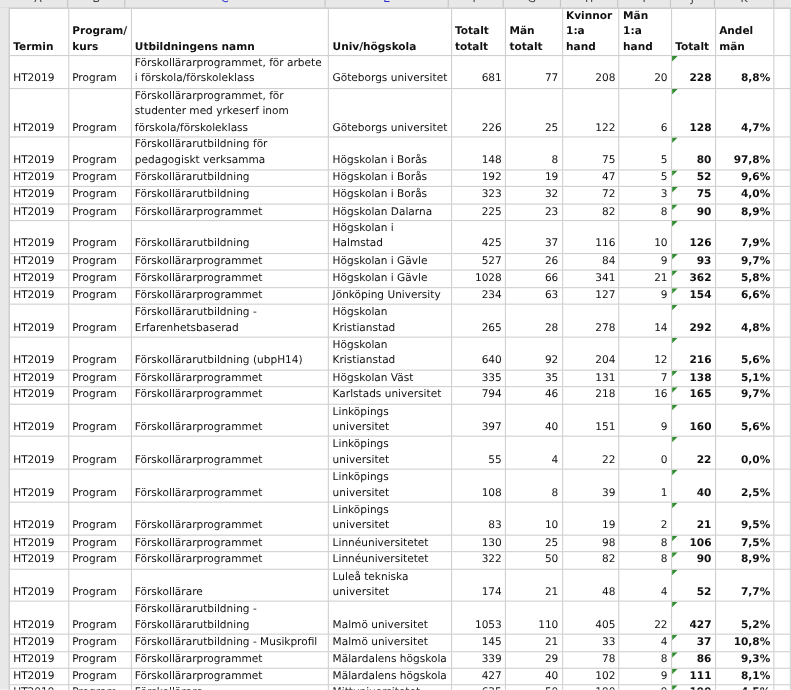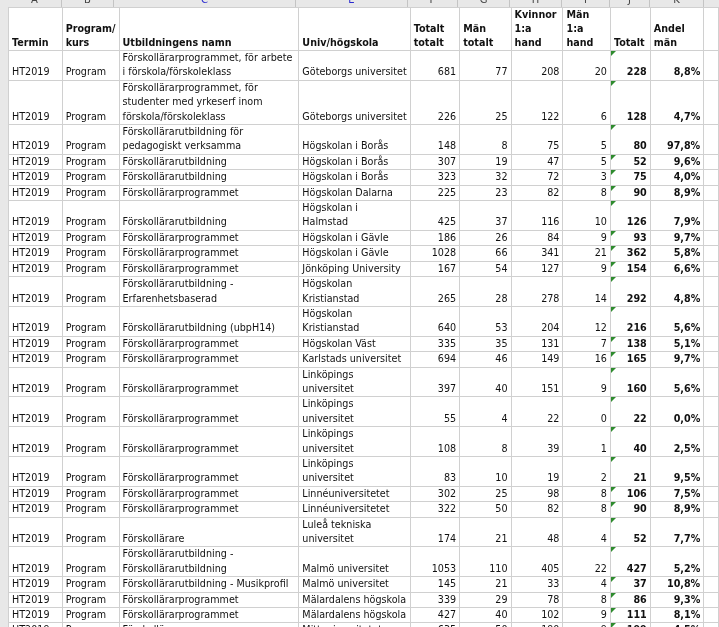--- a/index.html
+++ b/index.html
@@ -101,21 +101,21 @@
           <td class="num">5</td>
           <td class="num bold tri">80</td>
           <td class="num bold">97,8%</td>
           <td></td>
         </tr>
         <tr>
           <td>HT2019</td>
           <td>Program</td>
           <td>Förskollärarutbildning</td>
           <td>Högskolan i Borås</td>
-          <td class="num">307</td>
+          <td class="num">192</td>
           <td class="num">19</td>
           <td class="num">47</td>
           <td class="num">5</td>
           <td class="num bold tri">52</td>
           <td class="num bold">9,6%</td>
           <td></td>
         </tr>
         <tr>
           <td>HT2019</td>
           <td>Program</td>
@@ -153,21 +153,21 @@
           <td class="num">10</td>
           <td class="num bold tri">126</td>
           <td class="num bold">7,9%</td>
           <td></td>
         </tr>
         <tr>
           <td>HT2019</td>
           <td>Program</td>
           <td>Förskollärarprogrammet</td>
           <td>Högskolan i Gävle</td>
-          <td class="num">186</td>
+          <td class="num">527</td>
           <td class="num">26</td>
           <td class="num">84</td>
           <td class="num">9</td>
           <td class="num bold tri">93</td>
           <td class="num bold">9,7%</td>
           <td></td>
         </tr>
         <tr>
           <td>HT2019</td>
           <td>Program</td>
@@ -179,22 +179,22 @@
           <td class="num">21</td>
           <td class="num bold tri">362</td>
           <td class="num bold">5,8%</td>
           <td></td>
         </tr>
         <tr>
           <td>HT2019</td>
           <td>Program</td>
           <td>Förskollärarprogrammet</td>
           <td>Jönköping University</td>
-          <td class="num">167</td>
-          <td class="num">54</td>
+          <td class="num">234</td>
+          <td class="num">63</td>
           <td class="num">127</td>
           <td class="num">9</td>
           <td class="num bold tri">154</td>
           <td class="num bold">6,6%</td>
           <td></td>
         </tr>
         <tr>
           <td>HT2019</td>
           <td>Program</td>
           <td>Förskollärarutbildning - Erfarenhetsbaserad</td>
@@ -206,21 +206,21 @@
           <td class="num bold tri">292</td>
           <td class="num bold">4,8%</td>
           <td></td>
         </tr>
         <tr>
           <td>HT2019</td>
           <td>Program</td>
           <td>Förskollärarutbildning (ubpH14)</td>
           <td>Högskolan Kristianstad</td>
           <td class="num">640</td>
-          <td class="num">53</td>
+          <td class="num">92</td>
           <td class="num">204</td>
           <td class="num">12</td>
           <td class="num bold tri">216</td>
           <td class="num bold">5,6%</td>
           <td></td>
         </tr>
         <tr>
           <td>HT2019</td>
           <td>Program</td>
           <td>Förskollärarprogrammet</td>
@@ -231,23 +231,23 @@
           <td class="num">7</td>
           <td class="num bold tri">138</td>
           <td class="num bold">5,1%</td>
           <td></td>
         </tr>
         <tr>
           <td>HT2019</td>
           <td>Program</td>
           <td>Förskollärarprogrammet</td>
           <td>Karlstads universitet</td>
-          <td class="num">694</td>
+          <td class="num">794</td>
           <td class="num">46</td>
-          <td class="num">149</td>
+          <td class="num">218</td>
           <td class="num">16</td>
           <td class="num bold tri">165</td>
           <td class="num bold">9,7%</td>
           <td></td>
         </tr>
         <tr>
           <td>HT2019</td>
           <td>Program</td>
           <td>Förskollärarprogrammet</td>
           <td>Linköpings universitet</td>
@@ -296,21 +296,21 @@
           <td class="num">2</td>
           <td class="num bold tri">21</td>
           <td class="num bold">9,5%</td>
           <td></td>
         </tr>
         <tr>
           <td>HT2019</td>
           <td>Program</td>
           <td>Förskollärarprogrammet</td>
           <td>Linnéuniversitetet</td>
-          <td class="num">302</td>
+          <td class="num">130</td>
           <td class="num">25</td>
           <td class="num">98</td>
           <td class="num">8</td>
           <td class="num bold tri">106</td>
           <td class="num bold">7,5%</td>
           <td></td>
         </tr>
         <tr>
           <td>HT2019</td>
           <td>Program</td>

